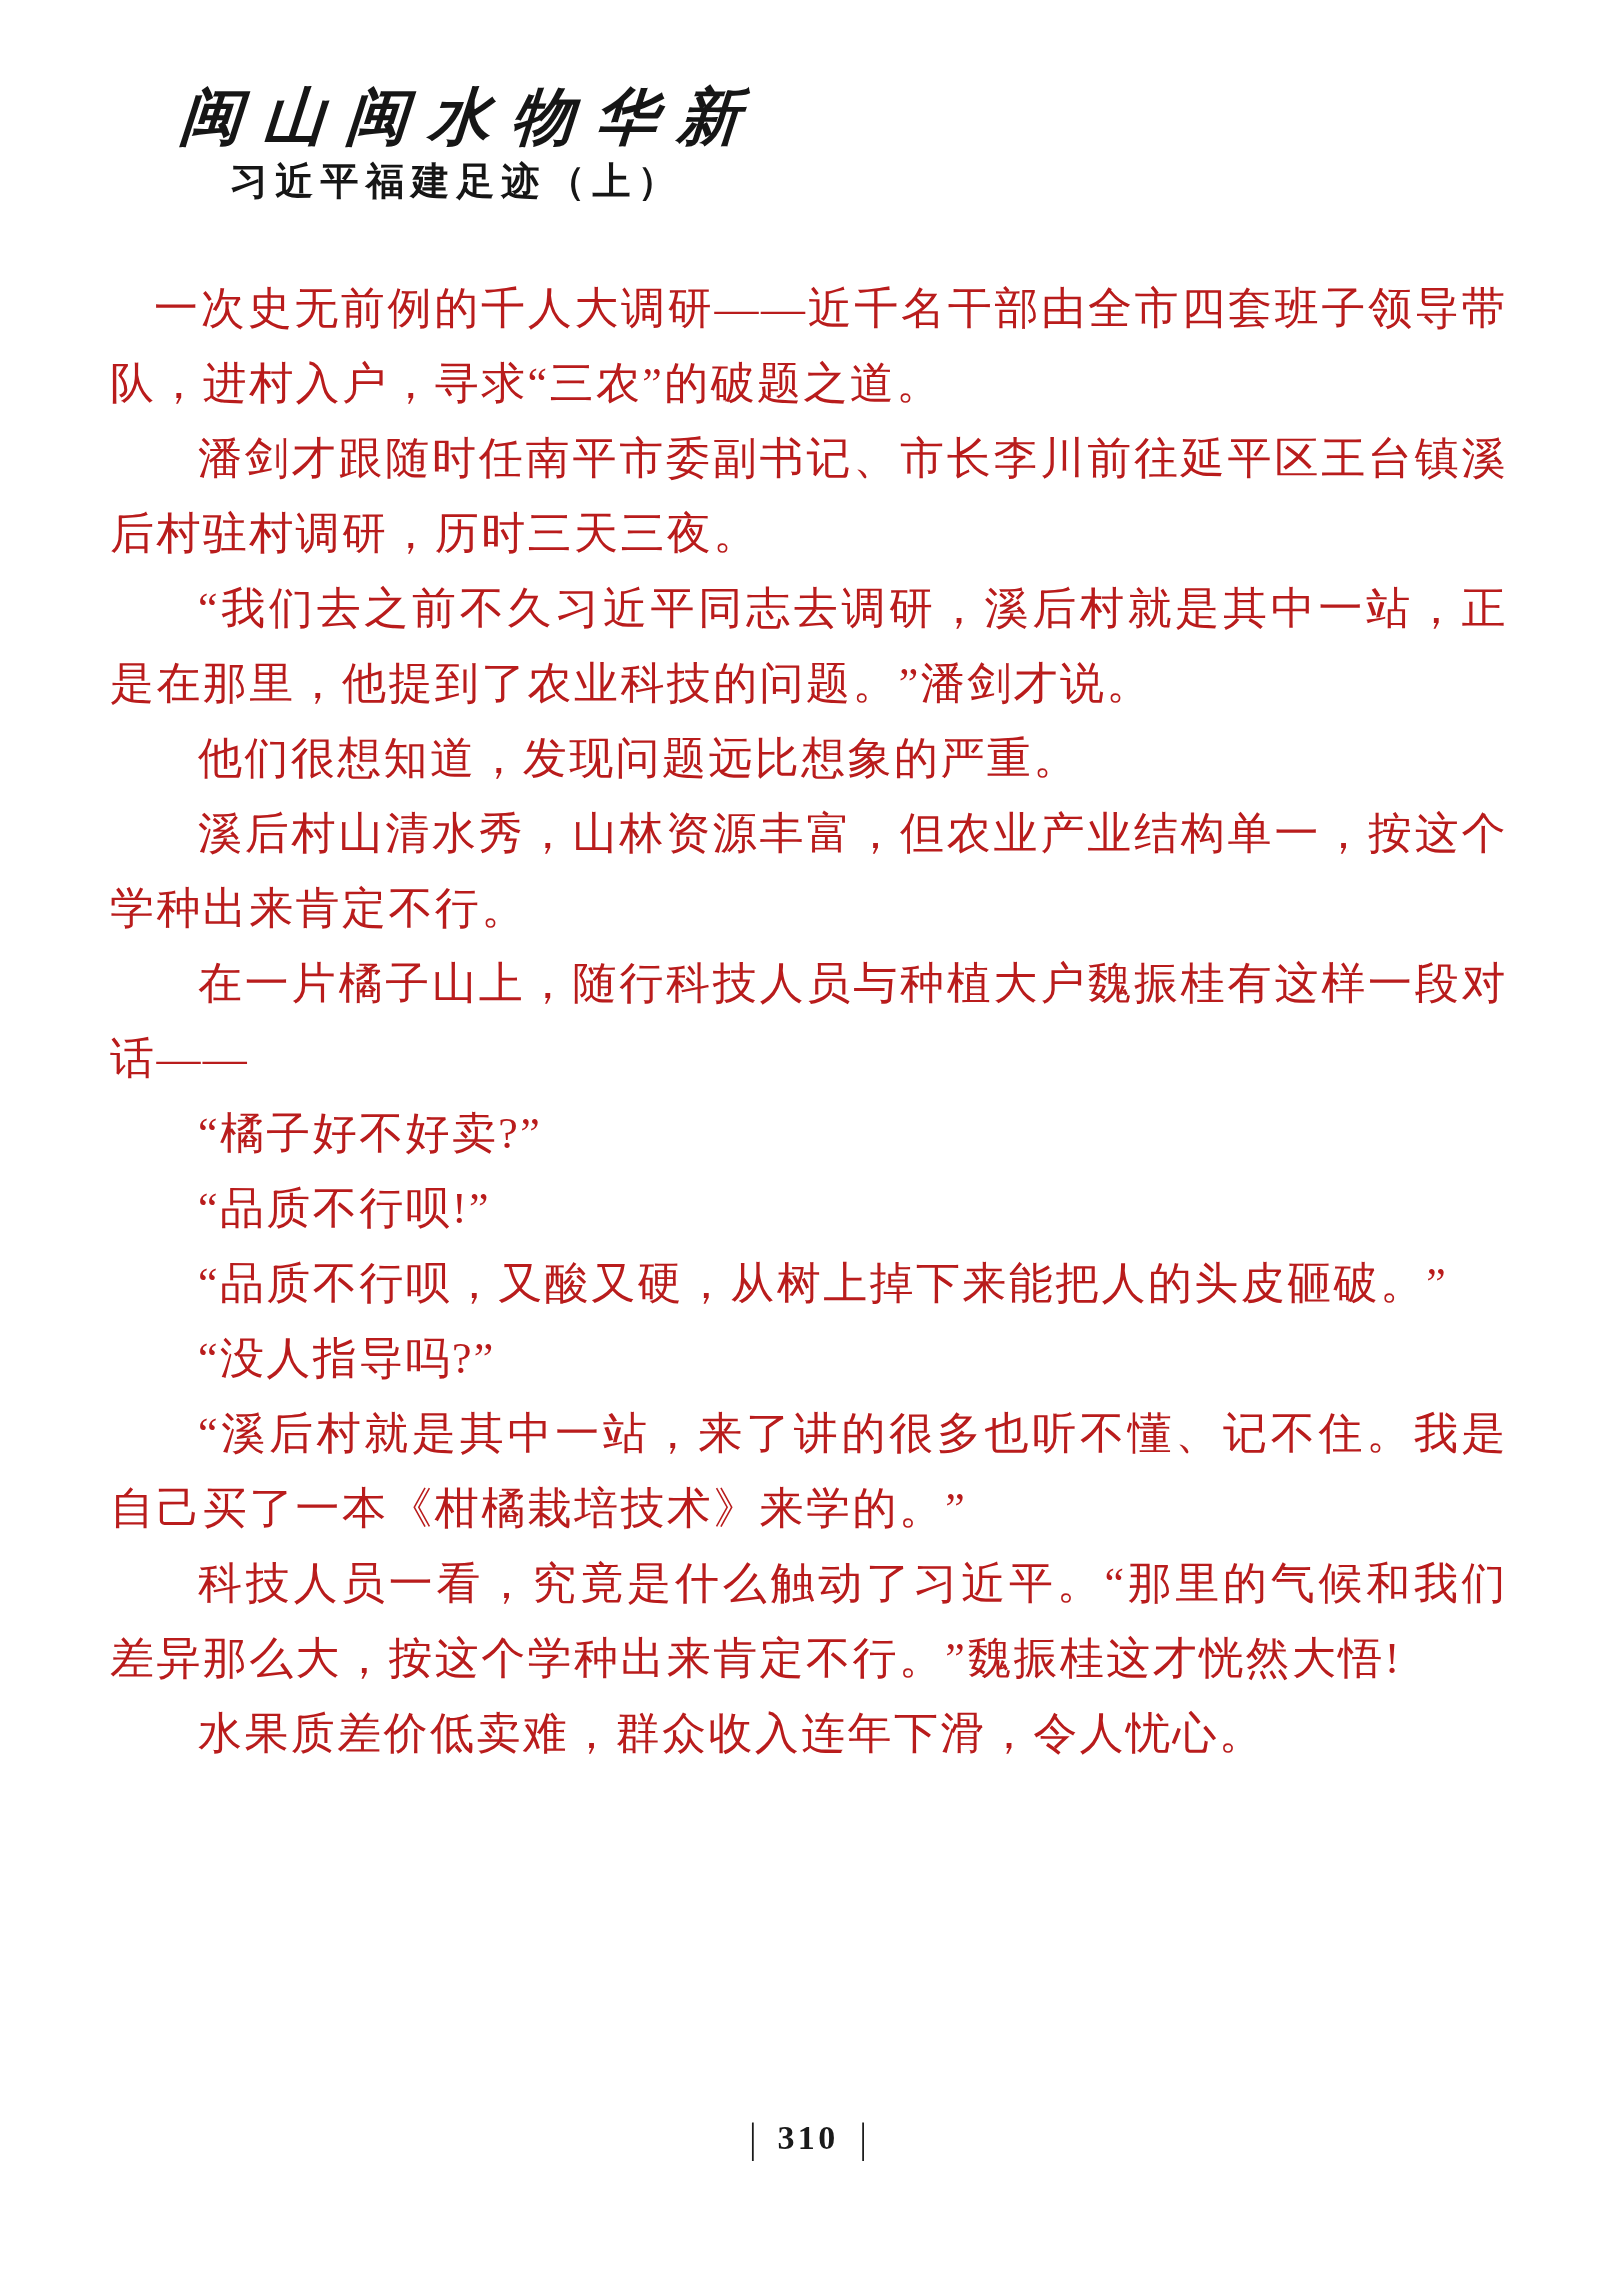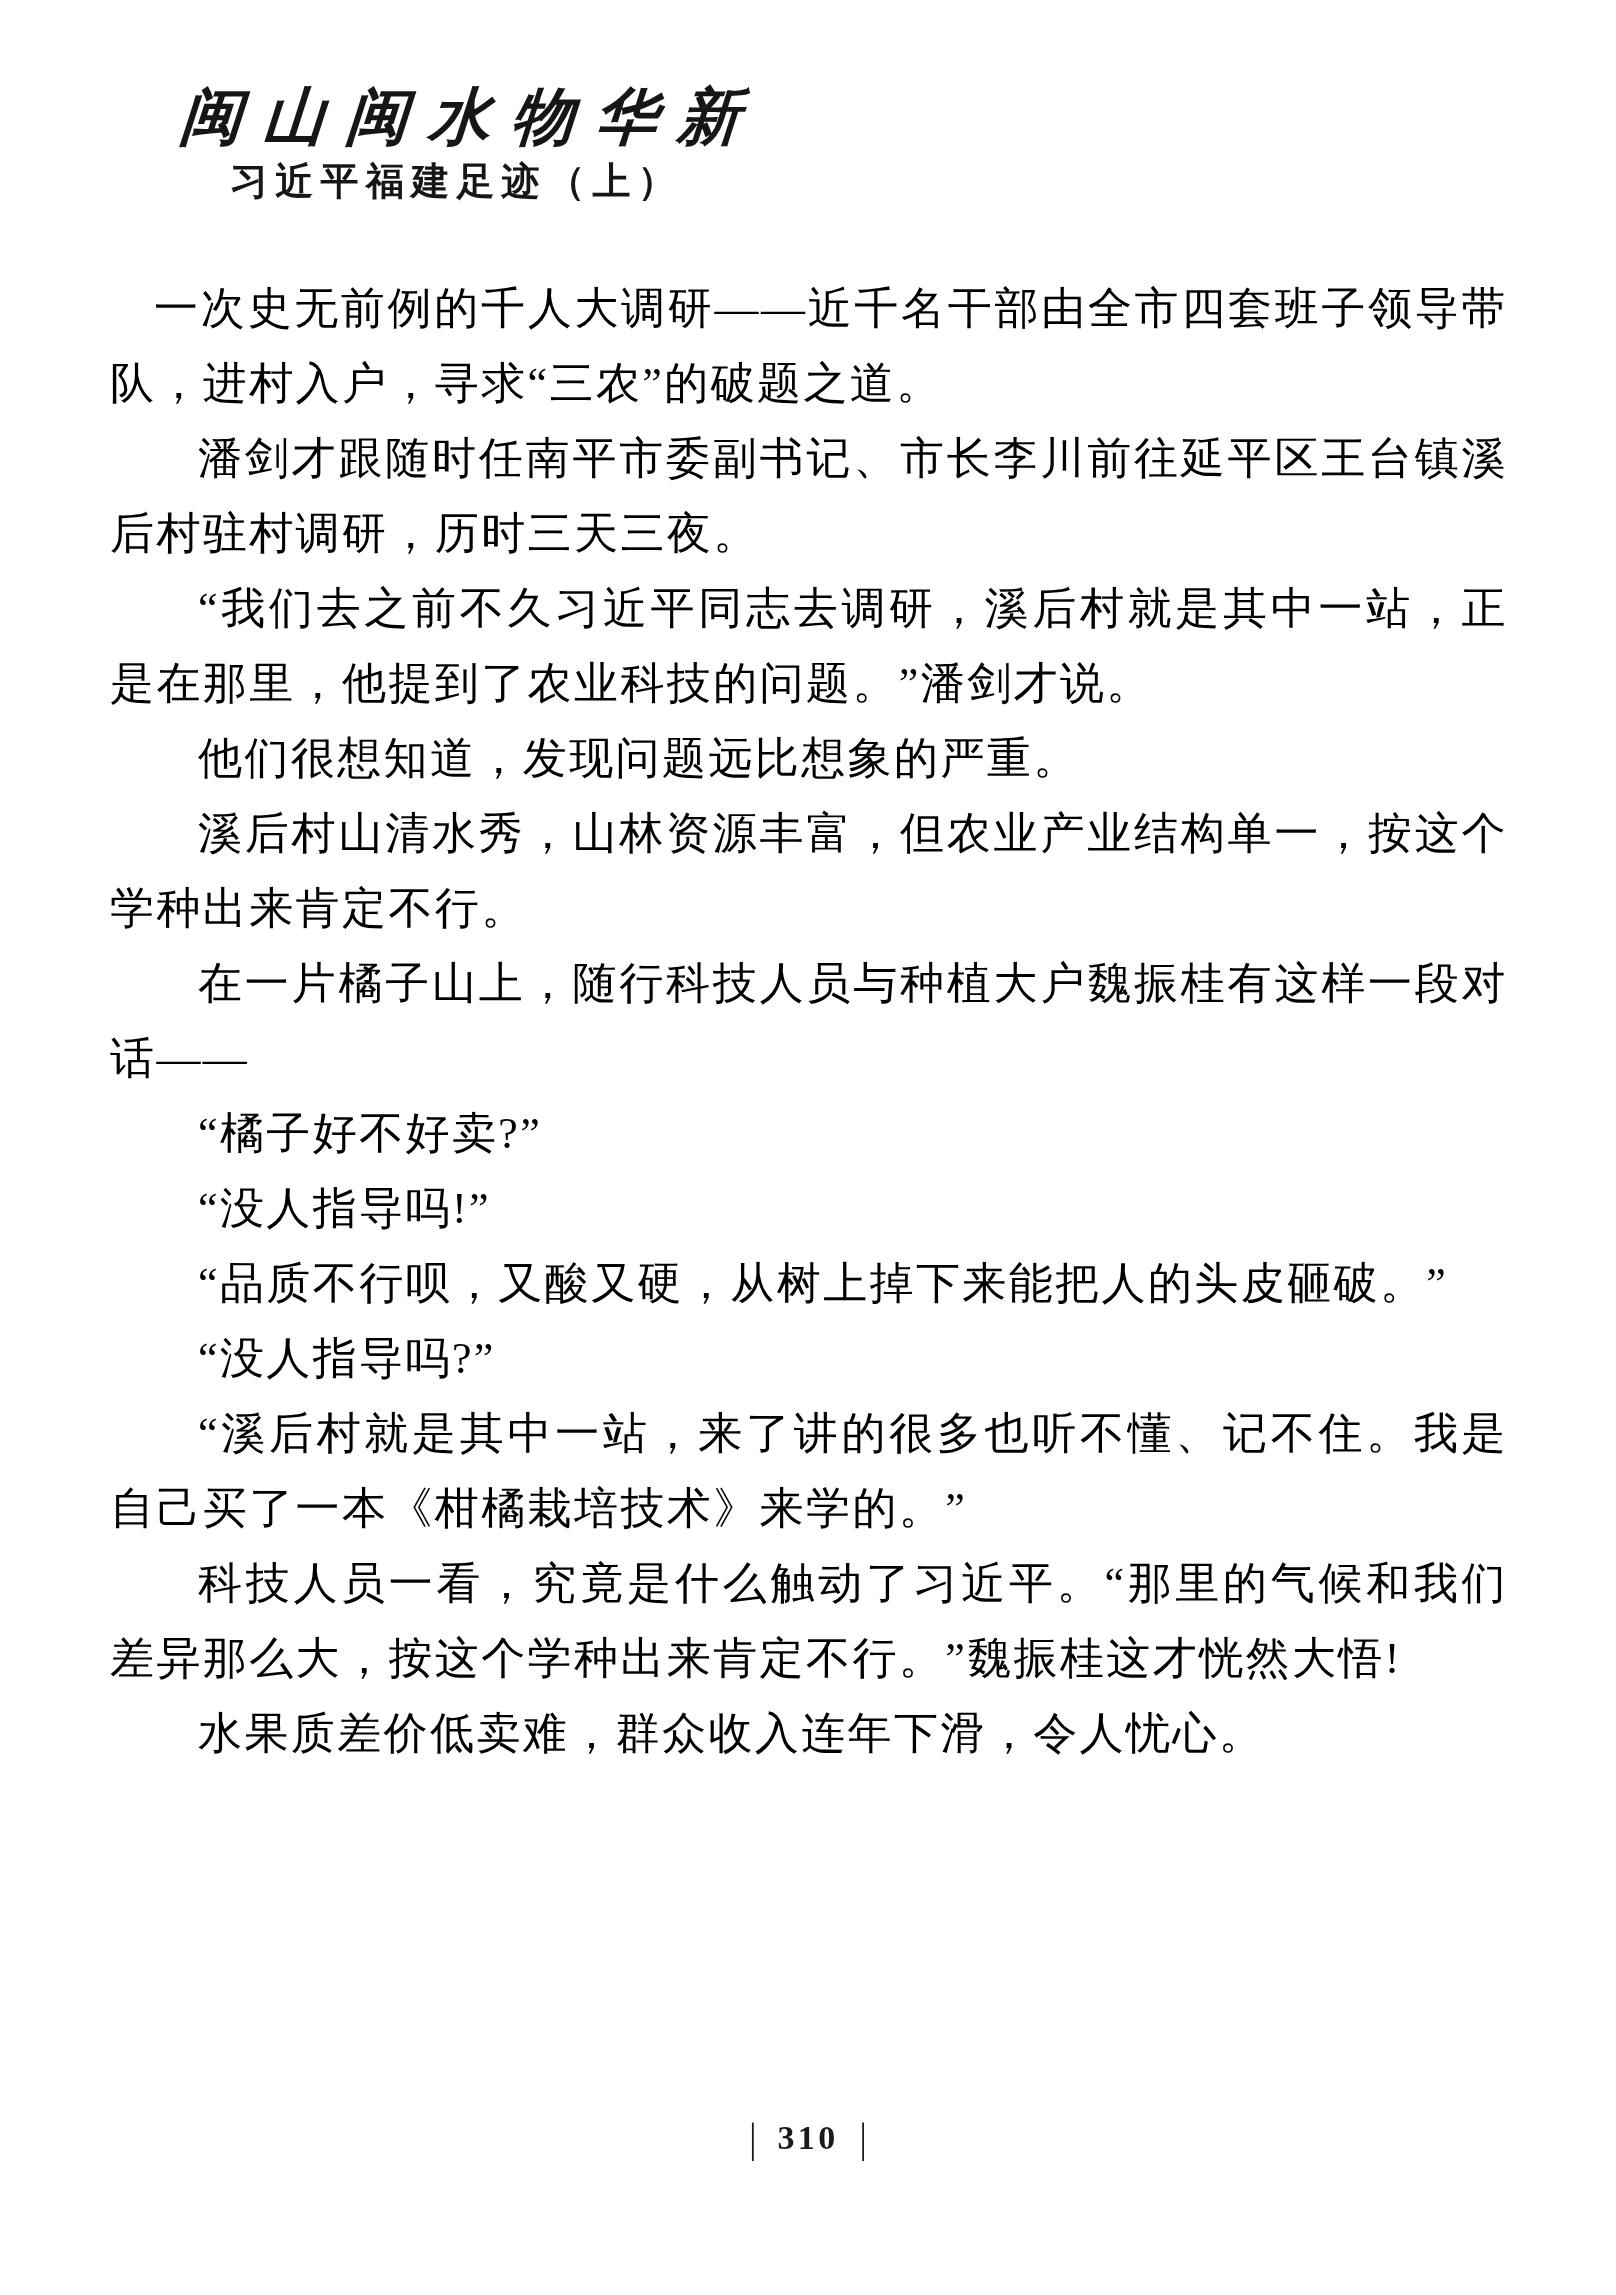--- a/index.html
+++ b/index.html
@@ -46,21 +46,21 @@
   .body-text {
     position: absolute;
     left: 110px;
     top: 271px;
     width: 1398px;
     font-size: 44px;
     line-height: 75px;
     letter-spacing: 2.4px;
     text-align: justify;
     text-justify: inter-ideograph;
-    color: #000000;
+    color: #b91c1c;
   }
   .para {
     margin: 0;
     text-indent: 2em;
   }
   .para.indent-1 {
     text-indent: 1em;
   }
   
   .footer {
@@ -97,21 +97,21 @@
 
   <div class="body-text">
 
   <p class="para indent-1">一次史无前例的千人大调研——近千名干部由全市四套班子领导带队，进村入户，寻求“三农”的破题之道。</p>
       <p class="para">潘剑才跟随时任南平市委副书记、市长李川前往延平区王台镇溪后村驻村调研，历时三天三夜。</p>
       <p class="para">“我们去之前不久习近平同志去调研，溪后村就是其中一站，正是在那里，他提到了农业科技的问题。”潘剑才说。</p>
       <p class="para">他们很想知道，发现问题远比想象的严重。</p>
       <p class="para">溪后村山清水秀，山林资源丰富，但农业产业结构单一，按这个学种出来肯定不行。</p>
       <p class="para">在一片橘子山上，随行科技人员与种植大户魏振桂有这样一段对话——</p>
       <p class="para">“橘子好不好卖?”</p>
-      <p class="para">“没人指导吗!”</p>
+      <p class="para">“品质不行呗!”</p>
       <p class="para">“品质不行呗，又酸又硬，从树上掉下来能把人的头皮砸破。”</p>
       <p class="para">“没人指导吗?”</p>
       <p class="para">“溪后村就是其中一站，来了讲的很多也听不懂、记不住。我是自己买了一本《柑橘栽培技术》来学的。”</p>
       <p class="para">科技人员一看，究竟是什么触动了习近平。“那里的气候和我们差异那么大，按这个学种出来肯定不行。”魏振桂这才恍然大悟!</p>
       <p class="para">水果质差价低卖难，群众收入连年下滑，令人忧心。</p>
     </div>
 
   <div class="footer">
     <span class="bar">|</span>
     <span class="page-num">310</span>

